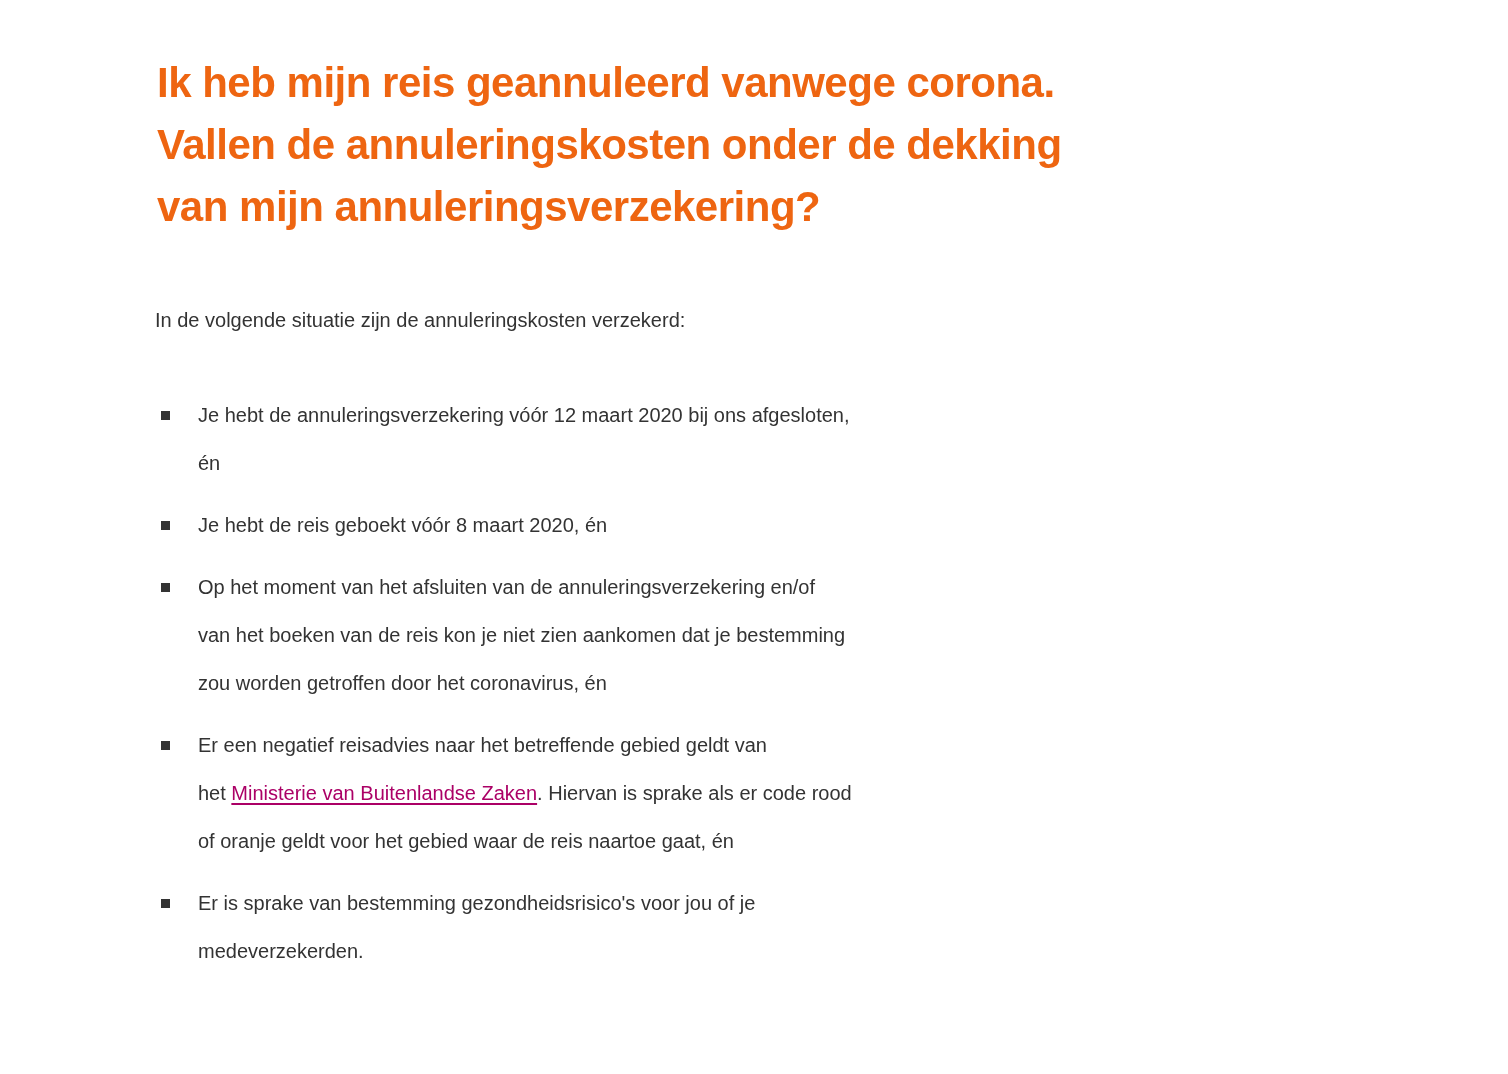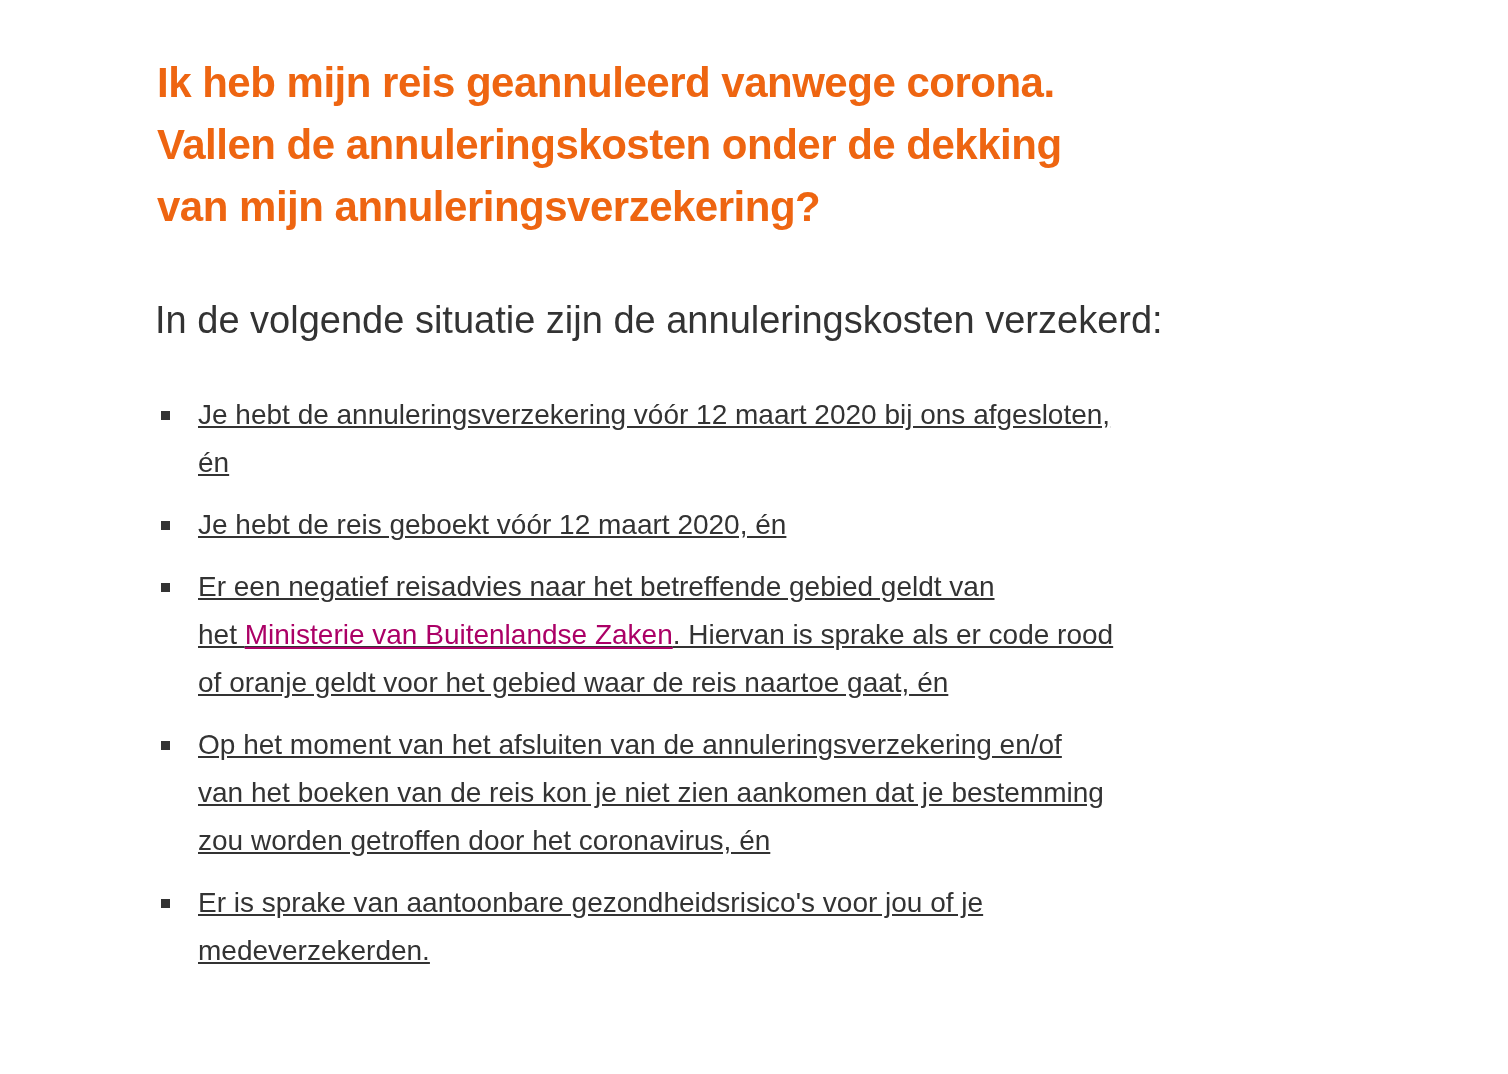--- a/index.html
+++ b/index.html
@@ -27,40 +27,39 @@
     max-width: 1120px;
     font-size: 42px;
     line-height: 62px;
     font-weight: 700;
     letter-spacing: -0.5px;
     color: var(--heading-color);
     white-space: pre-line;
   }
   .intro {
     margin: 58px 0 0 0;
-    font-size: 38px;
+    font-size: 20px;
     line-height: 48px;
     font-weight: 400;
     color: var(--text-color);
   }
   .conditions {
     list-style: none;
     margin: 47px 0 0 0;
     padding: 0;
     max-width: 1160px;
   }
   .item {
     position: relative;
     padding-left: 43px;
     margin: 0 0 14px 0;
-    font-size: 28px;
+    font-size: 20px;
     line-height: 48px;
     color: var(--text-color);
     white-space: pre-line;
-    text-decoration: underline;
   }
   .bullet {
     position: absolute;
     left: 6px;
     top: 20px;
     width: 9px;
     height: 9px;
     background: var(--bullet-color);
   }
   .link {
@@ -76,24 +75,24 @@
 <main class="page">
   <h1 class="heading">Ik heb mijn reis geannuleerd vanwege corona.
 Vallen de annuleringskosten onder de dekking
 van mijn annuleringsverzekering?</h1>
 
   <p class="intro">In de volgende situatie zijn de annuleringskosten verzekerd:</p>
 
   <ul class="conditions">
       <li class="item"><span class="bullet"></span><span>Je hebt de annuleringsverzekering vóór 12 maart 2020 bij ons afgesloten,
 én</span></li>
-      <li class="item"><span class="bullet"></span><span>Je hebt de reis geboekt vóór 12 maart 2020, én</span></li>
+      <li class="item"><span class="bullet"></span><span>Je hebt de reis geboekt vóór 8 maart 2020, én</span></li>
+      <li class="item"><span class="bullet"></span><span>Op het moment van het afsluiten van de annuleringsverzekering en/of
+van het boeken van de reis kon je niet zien aankomen dat je bestemming
+zou worden getroffen door het coronavirus, én</span></li>
       <li class="item"><span class="bullet"></span><span>Er een negatief reisadvies naar het betreffende gebied geldt van
 het <a class="link" href="#">Ministerie van Buitenlandse Zaken</a>. Hiervan is sprake als er code rood
 of oranje geldt voor het gebied waar de reis naartoe gaat, én</span></li>
-      <li class="item"><span class="bullet"></span><span>Op het moment van het afsluiten van de annuleringsverzekering en/of
-van het boeken van de reis kon je niet zien aankomen dat je bestemming
-zou worden getroffen door het coronavirus, én</span></li>
       <li class="item"><span class="bullet"></span></li>
-      <li class="item"><span class="bullet"></span><span>Er is sprake van aantoonbare gezondheidsrisico's voor jou of je
+      <li class="item"><span class="bullet"></span><span>Er is sprake van bestemming gezondheidsrisico's voor jou of je
 medeverzekerden.</span></li>
     </ul>
 </main>
 
 </body></html>

